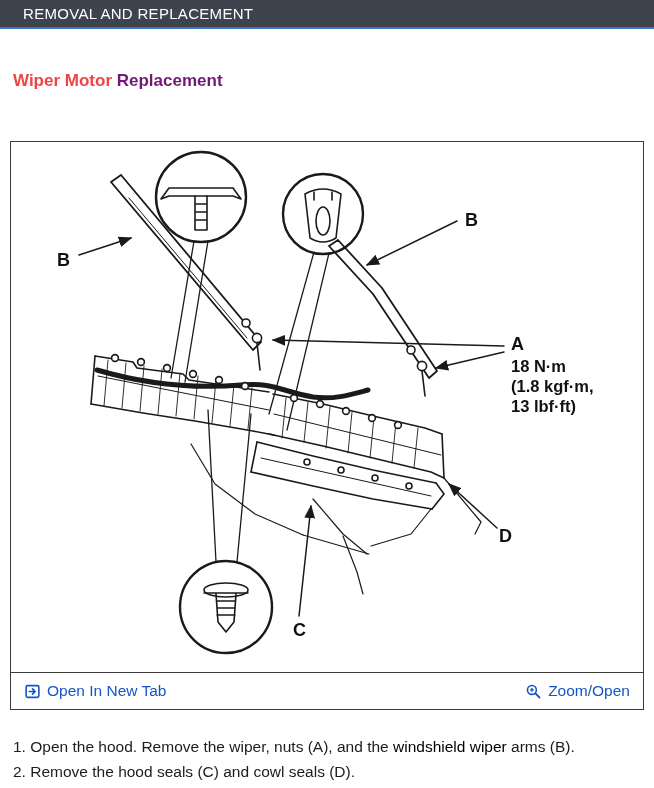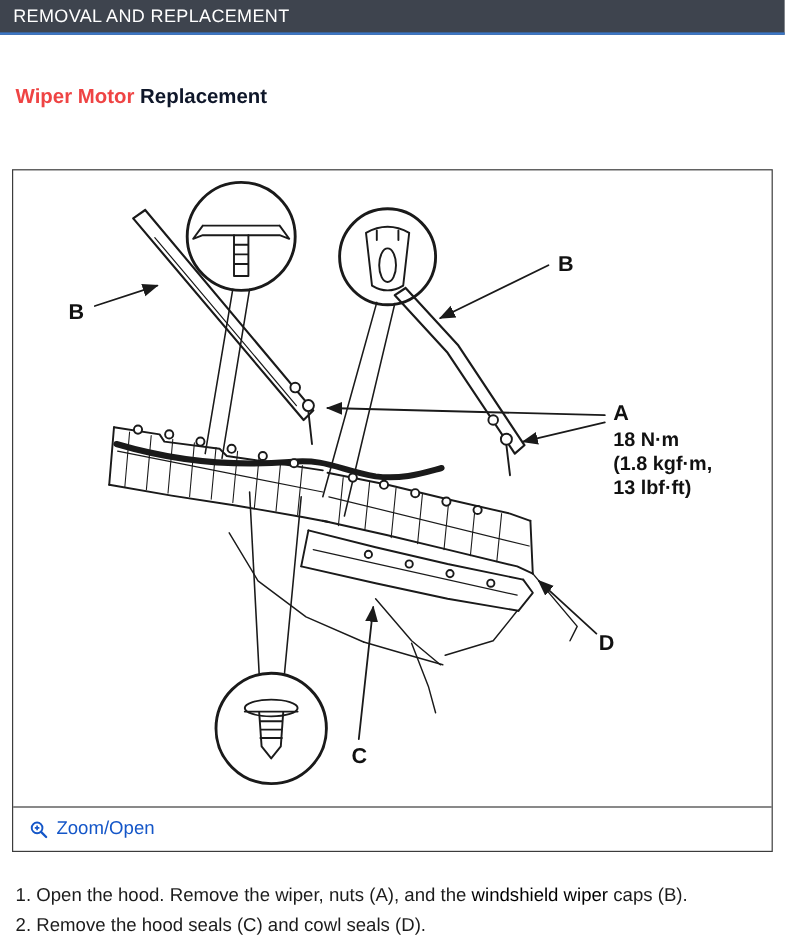--- a/index.html
+++ b/index.html
@@ -1,24 +1,24 @@
 <!DOCTYPE html>
 <html><head>
 <meta charset="utf-8">
 <style>
   html,body{margin:0;padding:0;background:#ffffff;}
   body{width:654px;font-family:"Liberation Sans",sans-serif;color:#1c1c1c;}
 
   .header-bar{height:29px;background:#3e444e;border-bottom:2px solid #3b77c8;
-    display:flex;align-items:center;padding-left:11px;box-sizing:border-box;}
+    display:flex;align-items:center;padding-left:23px;box-sizing:border-box;}
   .header-bar .title{color:#ffffff;font-size:15px;letter-spacing:.3px;}
 
   .page-title{margin:42px 0 0 13px;font-size:17px;font-weight:bold;}
   .page-title .link{color:#ef4444;cursor:pointer;}
-  .page-title .rest{color:#0f172a;}
+  .page-title .rest{color:#701a75;}
 
   .figure-box{margin:50px 10px 0 10px;border:1px solid #3c3c3c;background:#fff;}
   .diagram{display:block;}
   .figure-toolbar{border-top:1px solid #3c3c3c;height:36px;display:flex;
     align-items:center;justify-content:space-between;padding:0 13px;}
   .tool-link{display:flex;align-items:center;gap:6px;color:#1456c8;
     font-size:15.5px;cursor:pointer;text-decoration:none;}
   .tool-link svg{display:block;}
 
   .steps{margin:24px 14px 0 13px;font-size:15.5px;line-height:25px;color:#1c1c1c;}
@@ -162,31 +162,38 @@
       <text x="500" y="250" font-size="16.5">(1.8 kgf·m,</text>
       <text x="500" y="270" font-size="16.5">13 lbf·ft)</text>
       <text x="488" y="400" font-size="18">D</text>
       <text x="282" y="494" font-size="18">C</text>
     </g>
   </svg>
 
   <div class="figure-toolbar">
     <a class="tool-link">
       <svg width="17" height="17" viewBox="0 0 16 16">
+        <rect x="2" y="2.5" width="12" height="11" rx="1.5" fill="none" stroke="#1456c8" stroke-width="1.5"></rect>
+        <path d="M5,8 H10 M8,5.5 L10.5,8 L8,10.5" fill="none" stroke="#1456c8" stroke-width="1.5" stroke-linecap="round" stroke-linejoin="round"></path>
+      </svg>
+      <span>Open In New Tab</span>
+    </a>
+    <a class="tool-link">
+      <svg width="17" height="17" viewBox="0 0 16 16">
         <circle cx="6.5" cy="6.5" r="4.2" fill="none" stroke="#1456c8" stroke-width="1.5"></circle>
         <path d="M6.5,4.7 V8.3 M4.7,6.5 H8.3" fill="none" stroke="#1456c8" stroke-width="1.3"></path>
         <path d="M9.8,9.8 L13.6,13.6" stroke="#1456c8" stroke-width="1.8" stroke-linecap="round"></path>
       </svg>
       <span>Zoom/Open</span>
     </a>
   </div>
 </div>
 
 <div class="steps">
   <div class="step">
     <span>1.</span>
-    <span>Open the hood. Remove the wiper, nuts (A), and the </span><a class="inline-link">windshield wiper</a><span> caps (B).</span>
+    <span>Open the hood. Remove the wiper, nuts (A), and the </span><a class="inline-link">windshield wiper</a><span> arms (B).</span>
   </div>
   <div class="step">
     <span>2.</span>
     <span>Remove the hood seals (C) and cowl seals (D).</span>
   </div>
 </div>
 
 </body></html>

